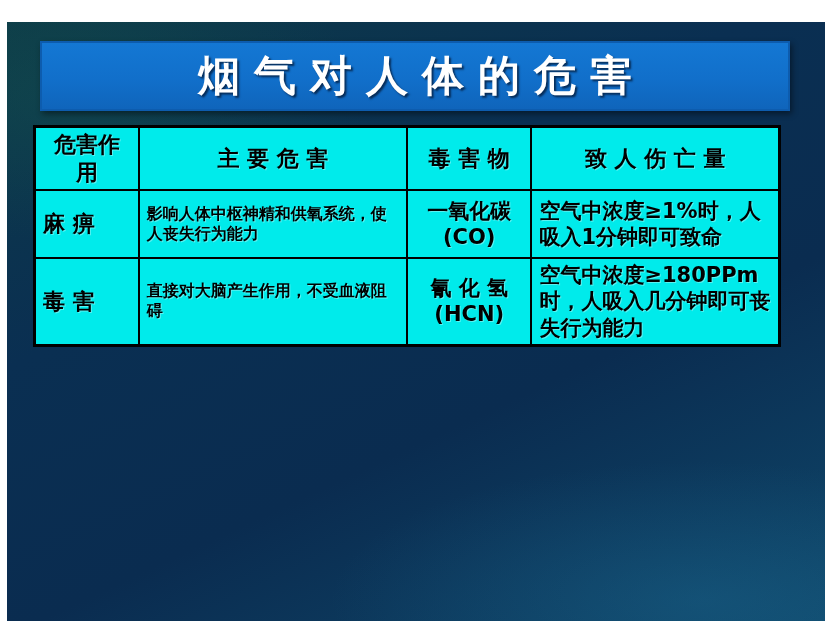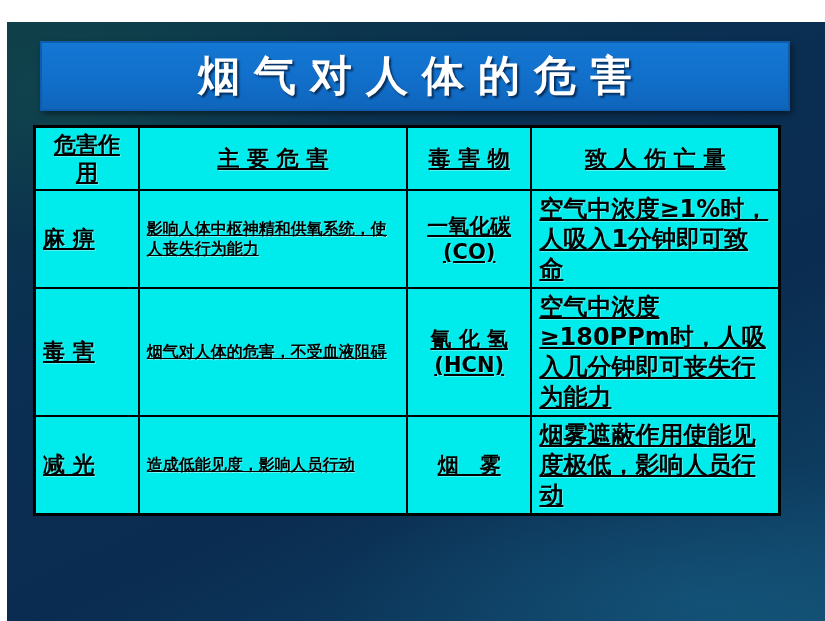--- a/index.html
+++ b/index.html
@@ -42,21 +42,20 @@
     text-shadow: 2px 2px 2px rgba(0,10,30,0.65);
   }
   table.hazard {
     position: absolute;
     left: 26px; top: 103px;
     width: 748px;
     border-collapse: collapse;
     table-layout: fixed;
     background: #00ebeb;
     border: 3px solid #000000;
-    text-decoration: underline;
   }
   table.hazard th, table.hazard td {
     border: 2px solid #000000;
     color: #000000;
     font-weight: 700;
     padding: 3px 7px;
     vertical-align: middle;
     text-shadow: 1px 1px 0 rgba(255,255,255,0.35);
     line-height: 1.25;
     overflow: hidden;
@@ -64,21 +63,21 @@
   table.hazard th {
     font-size: 22px;
     text-align: center;
     height: 52px;
   }
   td.c-effect { font-size: 22px; text-align: left; }
   td.c-main   { font-size: 16px; text-align: left; }
   td.c-main.center { text-align: center; }
   td.c-toxin  { font-size: 21px; text-align: center; }
   td.c-toxin .toxin-name, td.c-toxin .toxin-formula { display: block; }
-  td.c-lethal { font-size: 24px; text-align: left; }
+  td.c-lethal { font-size: 21px; text-align: left; }
   tbody tr:nth-child(1) td { height: 60px; }
   tbody tr:nth-child(2) td { height: 76px; }
   tbody tr:nth-child(3) td { height: 60px; }
   tbody tr:nth-child(4) td { height: 59px; }
   tbody tr:nth-child(5) td { height: 58px; }
   tbody tr:nth-child(6) td { height: 54px; }
 </style>
 </head>
 <body>
 
@@ -109,33 +108,24 @@
           <td class="c-effect">麻 痹</td>
           <td class="c-main">影响人体中枢神精和供氧系统，使人丧失行为能力</td>
           <td class="c-toxin">
             <span class="toxin-name">一氧化碳</span>
             <span class="toxin-formula">(CO)</span>
           </td>
           <td class="c-lethal">空气中浓度≥1%时，人吸入1分钟即可致命</td>
         </tr>
         <tr>
           <td class="c-effect">毒 害</td>
-          <td class="c-main">烟气对人体的危害，不受血液阻碍</td>
+          <td class="c-main">直接对大脑产生作用，不受血液阻碍</td>
           <td class="c-toxin">
             <span class="toxin-name">氰 化 氢</span>
             <span class="toxin-formula">(HCN)</span>
           </td>
           <td class="c-lethal">空气中浓度≥180PPm时，人吸入几分钟即可丧失行为能力</td>
-        </tr>
-        <tr>
-          <td class="c-effect">减 光</td>
-          <td class="c-main">造成低能见度，影响人员行动</td>
-          <td class="c-toxin">
-            <span class="toxin-name">烟　雾</span>
-            <span class="toxin-formula"></span>
-          </td>
-          <td class="c-lethal">烟雾遮蔽作用使能见度极低，影响人员行动</td>
         </tr>
       </tbody>
     </table>
 
   </div>
 </div>
 
 </body></html>

